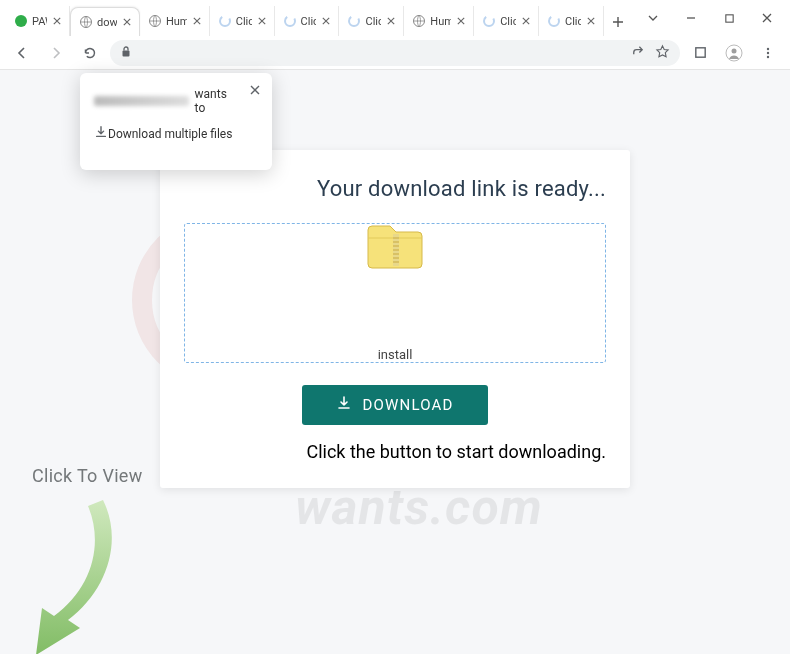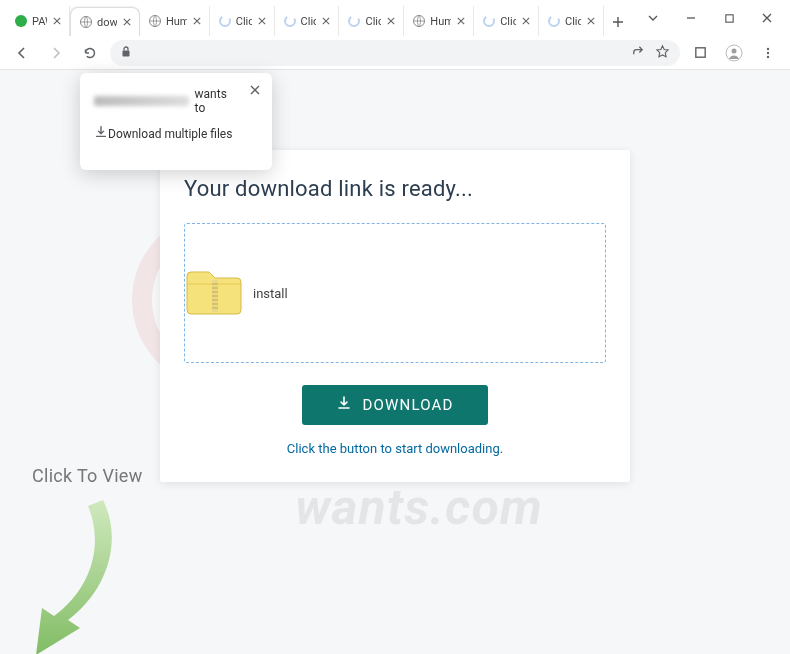--- a/index.html
+++ b/index.html
@@ -27,26 +27,26 @@
 
 
 .content { position: relative; width: 100%; height: calc(654px - 70px); background: #f6f7f9; }
 
 
 .watermark-pc { position: absolute; left: 130px; top: 140px; }
 .watermark-text { position: absolute; left: 295px; top: 408px; font-size: 50px; font-weight: 700; font-style: italic; color: rgba(0,0,0,0.07); letter-spacing: 1px; white-space: nowrap; pointer-events: none; }
 
 
 .card { position: absolute; left: 160px; top: 80px; width: 470px; background: #fff; border-radius: 3px; box-shadow: 0 2px 10px rgba(0,0,0,0.09); padding: 26px 24px 26px; z-index: 2; }
-.card h1 { font-size: 22px; font-weight: 400; color: #2c3e50; text-align: left; margin-bottom: 22px; letter-spacing: 0.2px; }
-.dropzone { border: 1.5px dashed #7fb5e6; border-radius: 3px; height: 140px; display: flex; flex-direction: row; align-items: center; justify-content: flex-start; gap: 10px; margin-bottom: 22px; }
+.card h1 { font-size: 22px; font-weight: 400; color: #2c3e50; text-align: right; margin-bottom: 22px; letter-spacing: 0.2px; }
+.dropzone { border: 1.5px dashed #7fb5e6; border-radius: 3px; height: 140px; display: flex; flex-direction: column; align-items: center; justify-content: space-between; gap: 10px; margin-bottom: 22px; }
 .folder-icon { width: 58px; height: 46px; }
 .dropzone-label { font-size: 13px; color: #444; }
 .dl-btn { display: flex; align-items: center; justify-content: center; gap: 10px; width: 186px; height: 40px; background: #0f766e; color: #fff; border: none; border-radius: 3px; font-size: 15px; letter-spacing: 1.2px; margin: 0 auto 16px; cursor: pointer; }
-.hint { text-align: center; font-size: 13px; color: #0369a1; }
+.hint { text-align: right; font-size: 18px; color: #000000; }
 
 
 .prompt { position: absolute; left: 80px; top: 3px; width: 192px; background: #fff; border-radius: 6px; box-shadow: 0 4px 20px rgba(0,0,0,0.18); padding: 14px 14px 12px; z-index: 10; }
 .prompt .origin { display: flex; align-items: center; gap: 6px; margin-bottom: 10px; padding-right: 20px; }
 .origin-blur { width: 100px; height: 10px; background: linear-gradient(90deg,#bbb 0%, #ddd 100%); filter: blur(2px); border-radius: 2px; }
 .origin-txt { font-size: 12px; color: #333; }
 .prompt .msg { display: flex; align-items: center; font-size: 12px; color: #333; margin-bottom: 16px; }
 .prompt .actions { display: flex; justify-content: flex-end; gap: 8px; }
 .pbtn { height: 28px; padding: 0 14px; border: 1px solid #d0d7de; background: #fff; border-radius: 4px; font-size: 12px; color: #1a73e8; cursor: pointer; }
 .prompt-close { position: absolute; right: 8px; top: 8px; width: 18px; height: 18px; display: flex; align-items: center; justify-content: center; color: #5f6368; cursor: pointer; }

